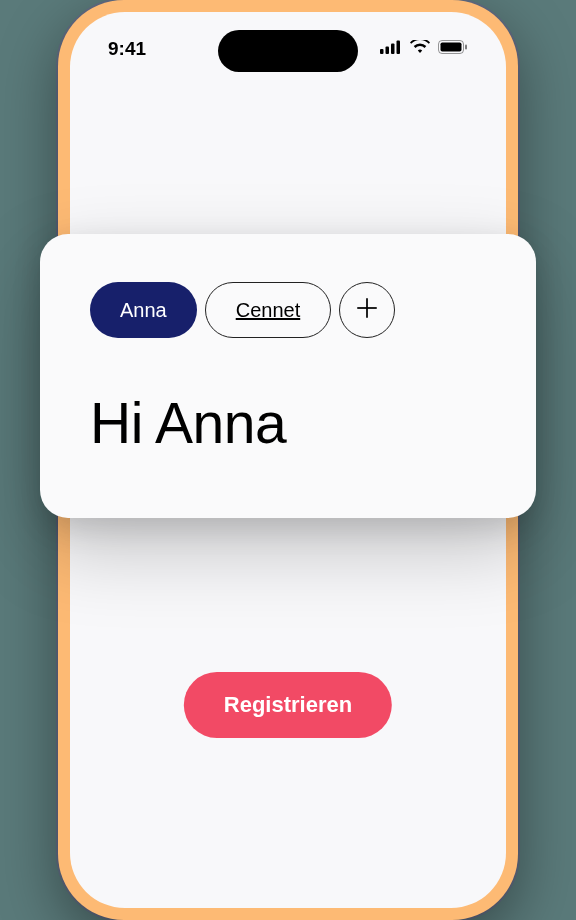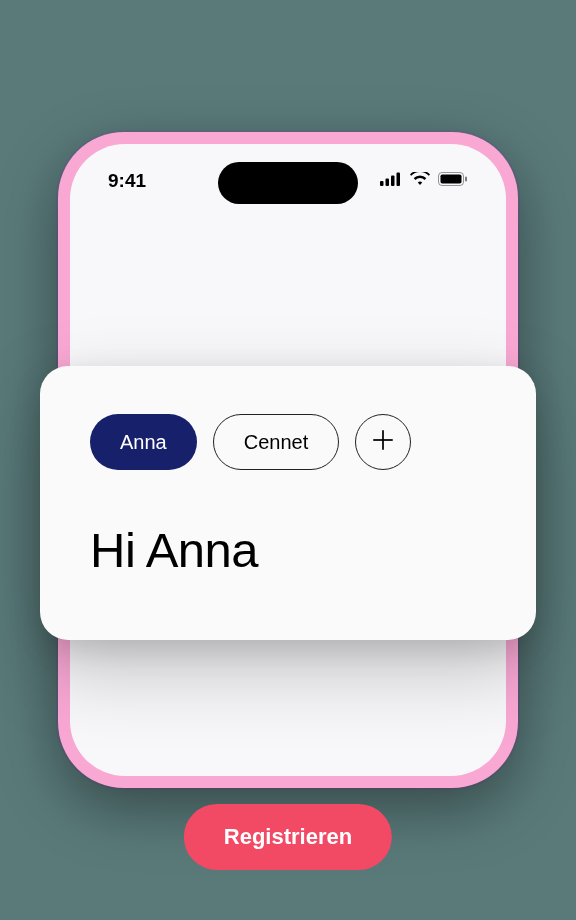--- a/index.html
+++ b/index.html
@@ -9,22 +9,22 @@
       background: #5a7a7a;
       font-family: -apple-system, BlinkMacSystemFont, 'Segoe UI', sans-serif;
       display: flex;
       align-items: center;
       justify-content: center;
       position: relative;
     }
 
     .phone-frame {
       width: 460px;
-      height: 656px;
-      background: #f9a8d4;
+      height: 920px;
+      background: #fdba74;
       border-radius: 66px;
       padding: 12px;
       position: relative;
       box-shadow: 0 20px 60px rgba(0,0,0,0.4), 0 0 0 2px rgba(120,80,160,0.3);
     }
 
     .screen {
       width: 100%;
       height: 100%;
       background: #f8f8fa;
@@ -76,21 +76,21 @@
       right: -30px;
       background: #fafafb;
       border-radius: 28px;
       padding: 48px 50px 62px 50px;
       box-shadow: 0 30px 80px rgba(0,0,0,0.22), 0 10px 30px rgba(0,0,0,0.12);
       z-index: 200;
     }
 
     .chips {
       display: flex;
-      gap: 16px;
+      gap: 8px;
       align-items: center;
       margin-bottom: 52px;
     }
 
     .chip {
       height: 56px;
       border-radius: 28px;
       display: flex;
       align-items: center;
       justify-content: center;
@@ -102,37 +102,38 @@
 
     .chip-active {
       background: #17206b;
       color: #fff;
     }
 
     .chip-inactive {
       background: transparent;
       color: #000;
       border: 1.5px solid #222;
+      text-decoration: underline;
     }
 
     .add-btn {
       width: 56px;
       height: 56px;
       border-radius: 50%;
       border: 1.5px solid #222;
       display: flex;
       align-items: center;
       justify-content: center;
       cursor: pointer;
     }
 
     .add-btn svg { width: 26px; height: 26px; }
 
     .greeting {
-      font-size: 49px;
+      font-size: 57px;
       font-weight: 400;
       color: #000;
       letter-spacing: -0.5px;
     }
 
     .register-btn {
       position: absolute;
       top: 660px;
       left: 50%;
       transform: translateX(-50%);

